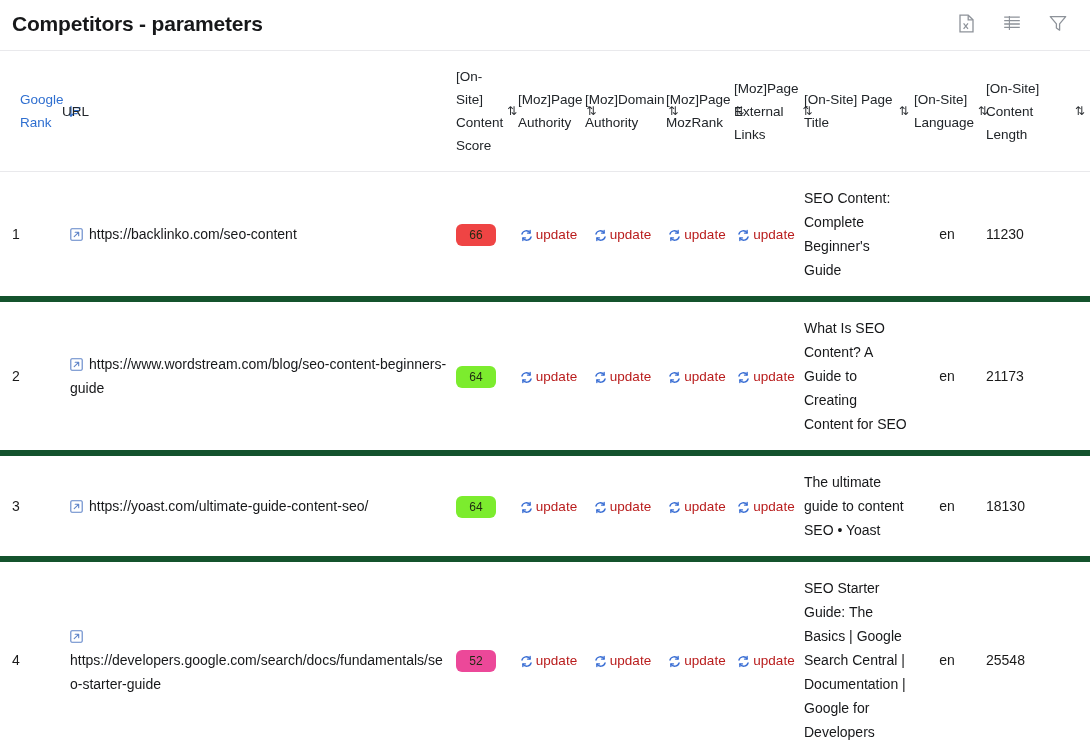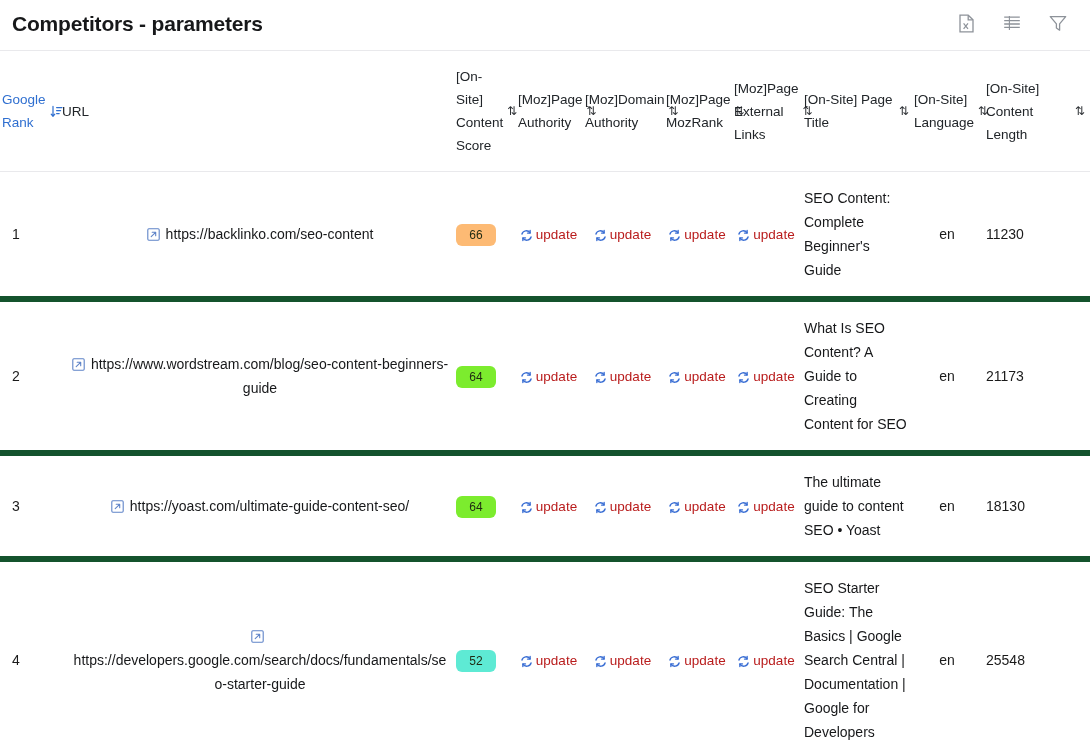--- a/index.html
+++ b/index.html
@@ -81,21 +81,21 @@
     vertical-align: middle;
     text-align: left;
     font-weight: 400;
     font-size: 13.5px;
     color: #212529;
     padding: 14px 6px 14px 0;
     border-bottom: 1px solid #e9e9ec;
     line-height: 23px;
     background: #fff;
   }
-  thead th.first { padding-left: 2px; }
+  thead th.first { padding-left: 20px; }
   .th-inner {
     display: flex;
     align-items: center;
     justify-content: space-between;
     gap: 4px;
   }
   .th-label { display: block; }
   .th-sortable .th-label { }
   .sort-glyph {
     flex: 0 0 auto;
@@ -121,21 +121,21 @@
     font-size: 14px;
     line-height: 24px;
     color: #1a1a1a;
     word-wrap: break-word;
     overflow-wrap: break-word;
   }
   tbody td.first { padding-left: 12px; }
 
   .rank-cell { font-size: 14px; color: #1a1a1a; }
 
-  .url-cell { padding-left: 8px; text-align: center; }
+  .url-cell { padding-left: 8px; }
   .url-text { color: #17181a; }
   .ext-icon {
     display: inline-block;
     vertical-align: -2px;
     margin-right: 6px;
     color: #5f84c8;
   }
   .ext-icon svg { display: block; }
 
   .score-badge {
@@ -295,21 +295,21 @@
       </tr>
     </thead>
 
     <tbody>
         <tr>
           <td class="first rank-cell">1</td>
           <td class="url-cell"><span class="ext-icon"><svg width="13" height="13" viewBox="0 0 13 13" fill="none" stroke="currentColor" stroke-width="1.1">
                 <rect x="0.8" y="0.8" width="11.4" height="11.4" rx="1.1"></rect>
                 <path d="M4.2 8.6L8.6 4.3M5.2 4.2h3.5v3.5" stroke-linecap="round" stroke-linejoin="round"></path>
               </svg></span><span class="url-text">https://backlinko.com/seo-content</span></td>
-          <td><span class="score-badge" style="background:#fdba74">66</span></td>
+          <td><span class="score-badge" style="background:#ef4444">66</span></td>
           <td class="update-cell"><span class="update-link"><span class="sync-icon"><svg width="13" height="13" viewBox="0 0 14 14" fill="none" stroke="currentColor" stroke-width="1.5">
                   <path d="M2.1 5.4A4.8 4.8 0 0 1 10.8 4.2" stroke-linecap="round"></path>
                   <path d="M10.9 1.6v2.8H8.1" stroke-linecap="round" stroke-linejoin="round"></path>
                   <path d="M11.9 8.6A4.8 4.8 0 0 1 3.2 9.8" stroke-linecap="round"></path>
                   <path d="M3.1 12.4V9.6h2.8" stroke-linecap="round" stroke-linejoin="round"></path>
                 </svg></span><span class="u-text">update</span></span></td>
           <td class="update-cell"><span class="update-link"><span class="sync-icon"><svg width="13" height="13" viewBox="0 0 14 14" fill="none" stroke="currentColor" stroke-width="1.5">
                   <path d="M2.1 5.4A4.8 4.8 0 0 1 10.8 4.2" stroke-linecap="round"></path>
                   <path d="M10.9 1.6v2.8H8.1" stroke-linecap="round" stroke-linejoin="round"></path>
                   <path d="M11.9 8.6A4.8 4.8 0 0 1 3.2 9.8" stroke-linecap="round"></path>
@@ -400,21 +400,21 @@
           <td class="title-cell">The ultimate guide to content SEO • Yoast</td>
           <td class="lang-cell">en</td>
           <td class="len-cell">18130</td>
         </tr>
         <tr>
           <td class="first rank-cell">4</td>
           <td class="url-cell"><span class="ext-icon"><svg width="13" height="13" viewBox="0 0 13 13" fill="none" stroke="currentColor" stroke-width="1.1">
                 <rect x="0.8" y="0.8" width="11.4" height="11.4" rx="1.1"></rect>
                 <path d="M4.2 8.6L8.6 4.3M5.2 4.2h3.5v3.5" stroke-linecap="round" stroke-linejoin="round"></path>
               </svg></span><span class="url-text">https://developers.google.com/search/docs/fundamentals/seo-starter-guide</span></td>
-          <td><span class="score-badge" style="background:#5eead4">52</span></td>
+          <td><span class="score-badge" style="background:#ec4899">52</span></td>
           <td class="update-cell"><span class="update-link"><span class="sync-icon"><svg width="13" height="13" viewBox="0 0 14 14" fill="none" stroke="currentColor" stroke-width="1.5">
                   <path d="M2.1 5.4A4.8 4.8 0 0 1 10.8 4.2" stroke-linecap="round"></path>
                   <path d="M10.9 1.6v2.8H8.1" stroke-linecap="round" stroke-linejoin="round"></path>
                   <path d="M11.9 8.6A4.8 4.8 0 0 1 3.2 9.8" stroke-linecap="round"></path>
                   <path d="M3.1 12.4V9.6h2.8" stroke-linecap="round" stroke-linejoin="round"></path>
                 </svg></span><span class="u-text">update</span></span></td>
           <td class="update-cell"><span class="update-link"><span class="sync-icon"><svg width="13" height="13" viewBox="0 0 14 14" fill="none" stroke="currentColor" stroke-width="1.5">
                   <path d="M2.1 5.4A4.8 4.8 0 0 1 10.8 4.2" stroke-linecap="round"></path>
                   <path d="M10.9 1.6v2.8H8.1" stroke-linecap="round" stroke-linejoin="round"></path>
                   <path d="M11.9 8.6A4.8 4.8 0 0 1 3.2 9.8" stroke-linecap="round"></path>

